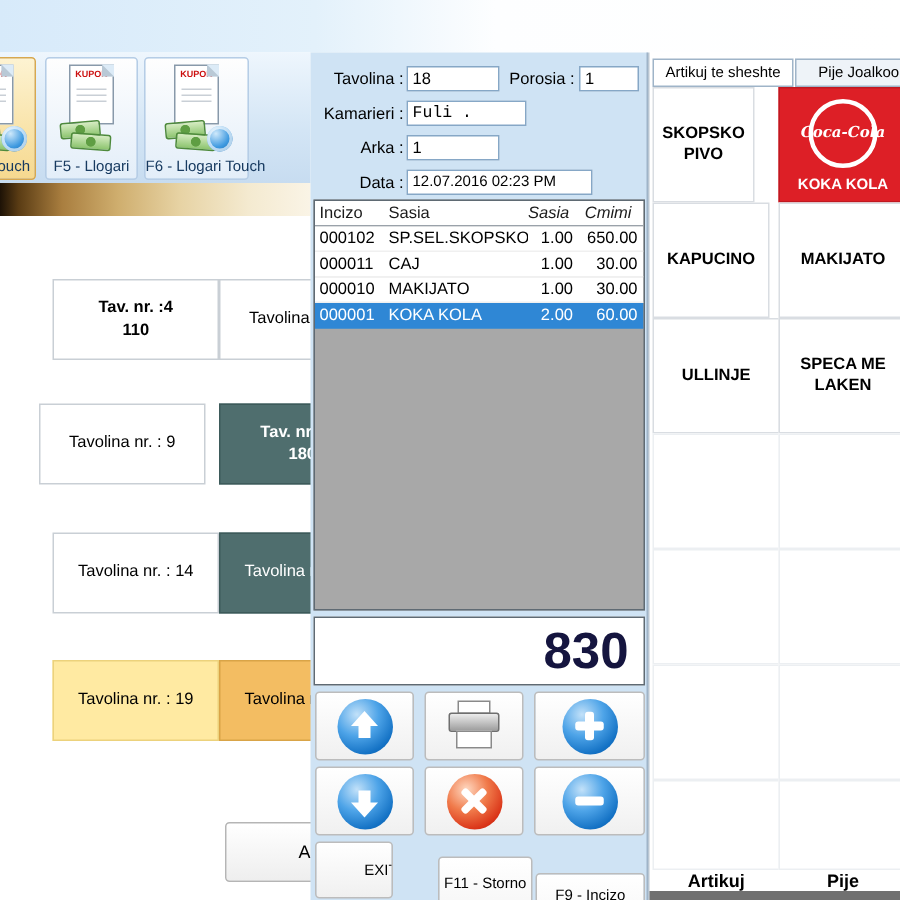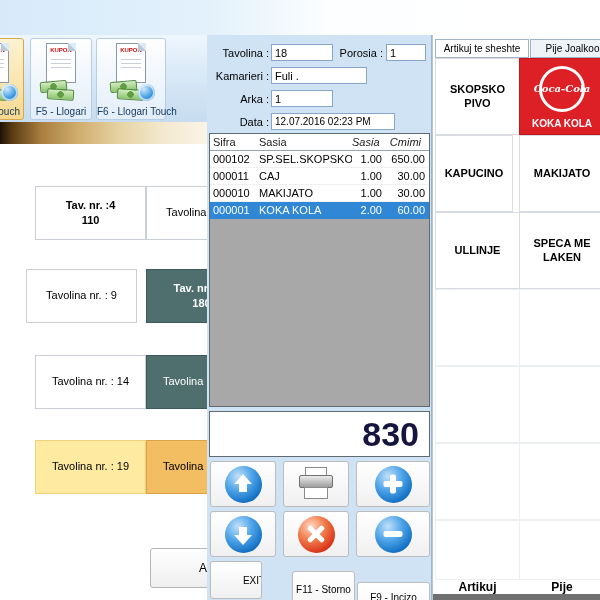--- a/index.html
+++ b/index.html
@@ -212,31 +212,31 @@
     </div>
   </div>
 
   <div class="mid-panel">
     <div class="flabel" style="left:4px;top:12px">Tavolina :</div>
     <input class="finput" style="left: 64px; top: 9px; width: 62px;" value="18">
     <div class="flabel" style="left:126px;top:12px;width:50px">Porosia :</div>
     <input class="finput" style="left: 179px; top: 9px; width: 40px;" value="1">
 
     <div class="flabel" style="left:4px;top:35px">Kamarieri :</div>
-    <input class="finput" style="left: 64px; top: 32px; width: 96px;" value="Fuli .">
+    <input class="finput" style="left: 64px; top: 32px; width: 80px; font-family: Liberation Mono, monospace;" value="Fuli .">
 
     <div class="flabel" style="left:4px;top:58px">Arka :</div>
     <input class="finput" style="left: 64px; top: 55px; width: 62px;" value="1">
 
     <div class="flabel" style="left:4px;top:81px">Data :</div>
     <input class="finput" style="left: 64px; top: 78px; width: 124px; font-size: 10px;" value="12.07.2016 02:23 PM">
 
     <div class="itable">
       <div class="ithead">
-        <span class="cell-l">Sifra</span>
+        <span class="cell-l">Incizo</span>
         <span class="cell-l">Sasia</span>
         <span class="hd-r">Sasia</span>
         <span class="hd-r">Cmimi</span>
       </div>
       <div class="itrow">
         <span class="cell-l">000102</span>
         <span class="cell-l">SP.SEL.SKOPSKO</span>
         <span class="cell-r">1.00</span>
         <span class="cell-r">650.00</span>
       </div>
@@ -299,21 +299,21 @@
   </div>
 
   <div class="right-panel">
     <div class="ptab active" style="left:2px;top:4px;width:94px">
       <span>Artikuj te sheshte</span>
     </div>
     <div class="ptab inactive" style="left:97px;top:4px;width:100px">
       <span>Pije Joalkoolike</span>
     </div>
 
-    <div class="pcell" style="left:2px;top:23px;width:85px;height:77px">
+    <div class="pcell" style="left:2px;top:23px;width:68px;height:77px">
       <span>SKOPSKO PIVO</span>
     </div>
     <div class="pcell coke" style="left:86px;top:23px;width:86px;height:77px">
       <div class="coke-ring"></div>
       <div class="coke-script">Coca-Cola</div>
       <div class="coke-name">KOKA KOLA</div>
     </div>
     <div class="pcell" style="left:2px;top:100px;width:78px;height:77px">
       <span>KAPUCINO</span>
     </div>

